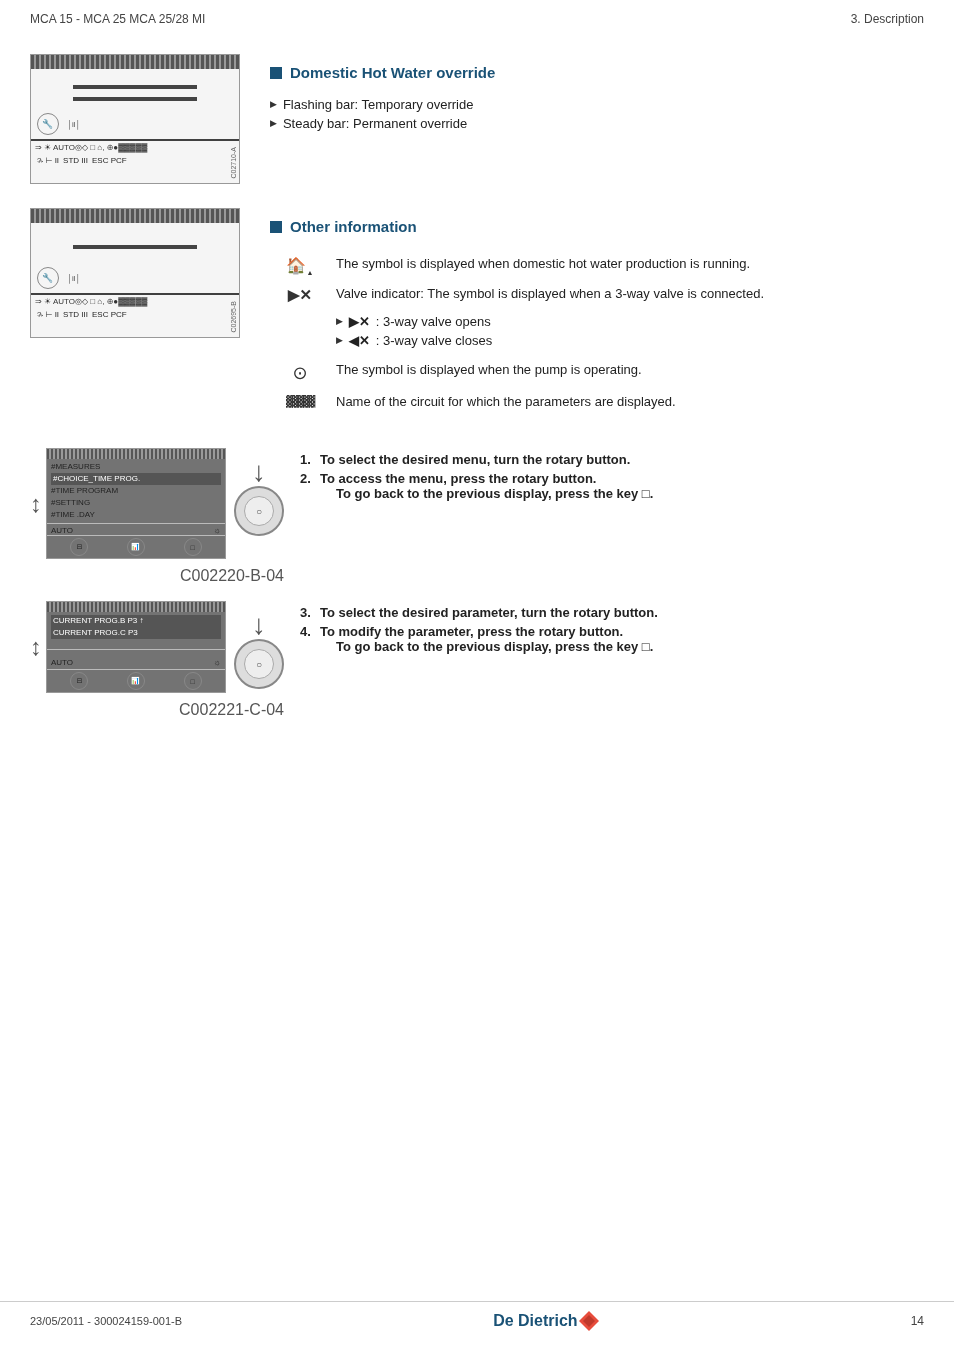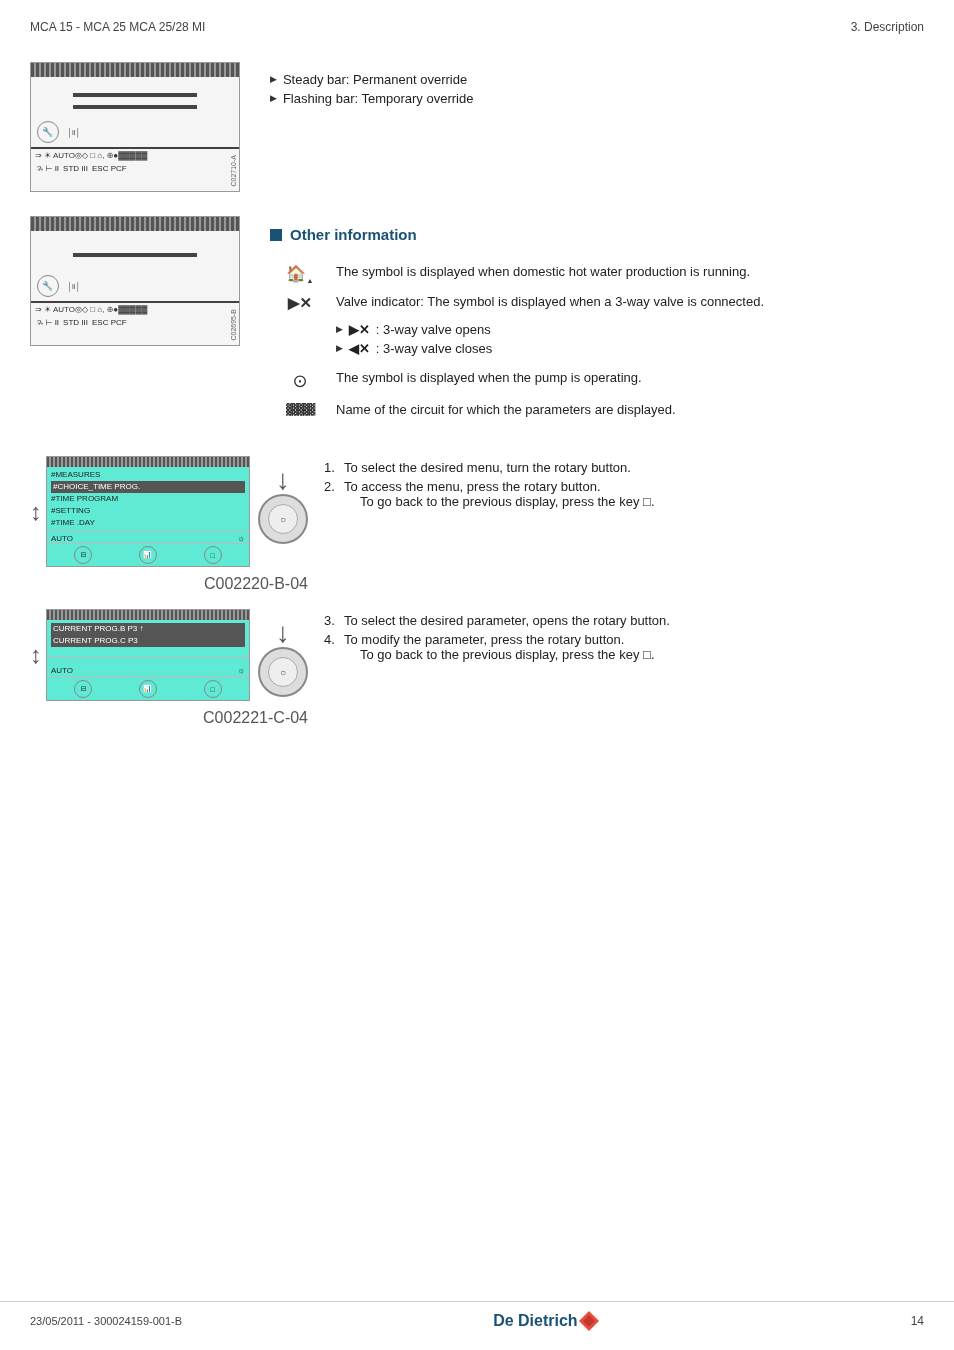--- a/index.html
+++ b/index.html
@@ -11,21 +11,21 @@
       color: #222;
       background: #fff;
       position: relative;
     }
 
     
     .page-header {
       display: flex;
       justify-content: space-between;
       align-items: center;
-      padding: 20px 30px 8px 30px;
+      padding: 12px 30px 8px 30px;
       border-bottom: none;
       font-size: 12px;
       color: #444;
     }
 
     
     .page-footer {
       position: absolute;
       bottom: 18px;
       left: 0; right: 0;
@@ -215,40 +215,41 @@
     .subsection-title {
       font-size: 14px;
       font-weight: bold;
       color: #1a5276;
     }
 
     
     .numbered-list {
       list-style: none;
       counter-reset: my-counter;
+      font-weight: bold;
     }
     .numbered-list li {
       counter-increment: my-counter;
       display: flex;
       align-items: flex-start;
       gap: 4px;
       margin-bottom: 4px;
       font-size: 13px;
     }
     .numbered-list li::before {
       content: counter(my-counter) '.';
       flex-shrink: 0;
       min-width: 16px;
     }
 
     
     .device-menu-box {
       border: 1px solid #999;
-      background: #5eead4;
-      width: 204px;
+      background: #737373;
+      width: 180px;
       font-size: 8px;
       position: relative;
       overflow: hidden;
     }
     .device-menu-box .top-bar {
       background: repeating-linear-gradient(90deg, #555 0px, #555 2px, #999 2px, #999 4px);
       height: 10px;
       width: 100%;
     }
     .device-menu-box .menu-items {
@@ -371,26 +372,30 @@
           <span>?</span>
           <span>⊢ II</span>
           <span>STD III</span>
           <span>ESC PCF</span>
         </div>
         <div class="arrow-right">→</div>
         <div class="label-side">C02710-A</div>
       </div>
     </div>
     <div class="right-col">
+      <div class="section-heading">
+        <span class="bullet-square"></span>
+        <span>Domestic Hot Water override</span>
+      </div>
       <ul class="bullet-list">
         <li>
-          <span>Steady bar: Permanent override</span>
+          <span>Flashing bar: Temporary override</span>
         </li>
         <li>
-          <span>Flashing bar: Temporary override</span>
+          <span>Steady bar: Permanent override</span>
         </li>
       </ul>
     </div>
   </div>
 
   <div class="two-col" style="margin-top:20px;">
     <div class="left-col">
 
       <div class="device-box">
         <div class="bar-strip"></div>
@@ -530,21 +535,21 @@
           <div class="rotary-knob">
             <div class="rotary-inner">○</div>
           </div>
         </div>
       </div>
       <div class="img-label">C002221-C-04</div>
     </div>
     <div class="diagram-right">
       <ol class="numbered-list" style="counter-reset: my-counter 2;">
         <li>
-          <span>To select the desired parameter, opens the rotary button.</span>
+          <span>To select the desired parameter, turn the rotary button.</span>
         </li>
         <li>
           <div>
             <span>To modify the parameter, press the rotary button.</span><br>
             <span style="padding-left:16px; display:inline-block;">To go back to the previous display, press the key □.</span>
           </div>
         </li>
       </ol>
     </div>
   </div>

